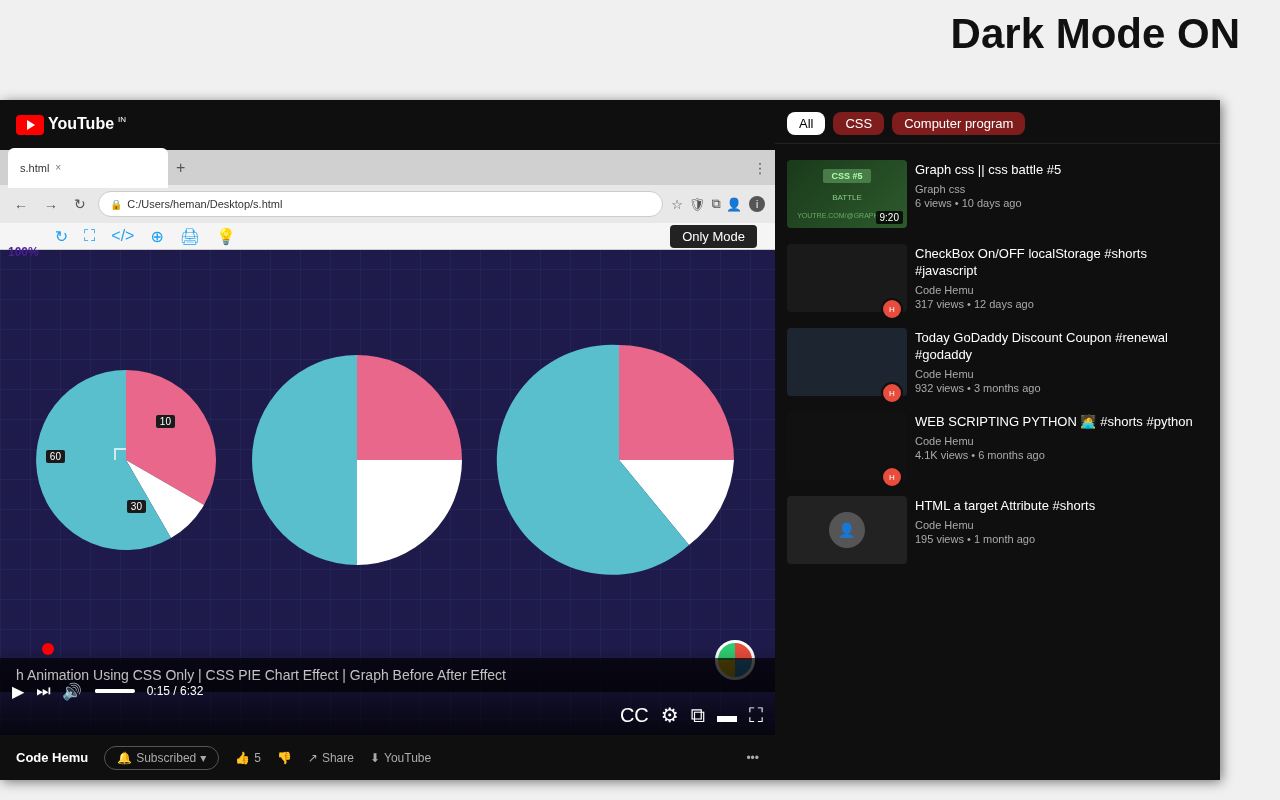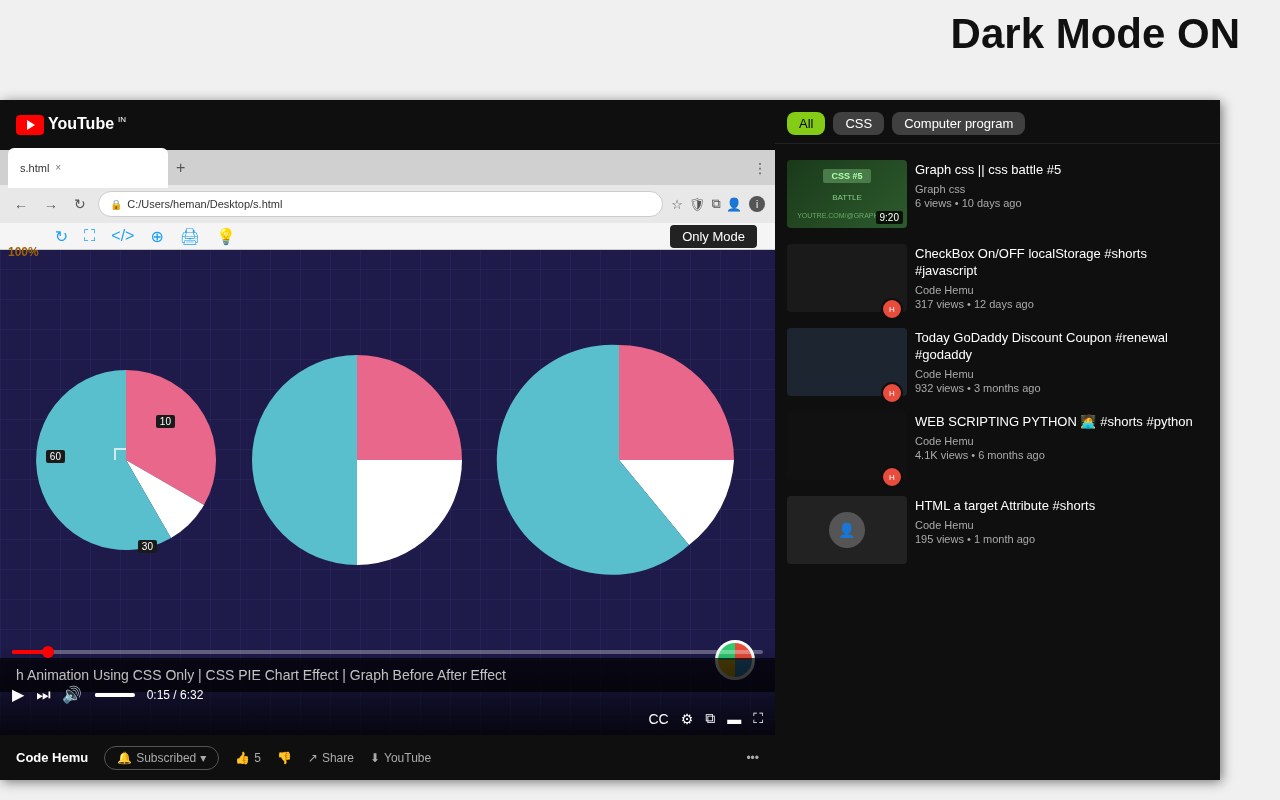--- a/index.html
+++ b/index.html
@@ -143,21 +143,21 @@
       align-items: center;
       height: 27px;
       background: #f5f5f5;
       padding: 0 8px;
       gap: 16px;
       border-bottom: 1px solid #ccc;
     }
 
     .zoom-text {
       font-size: 12px;
-      color: #a16207;
+      color: #4c1d95;
       font-weight: bold;
       margin-top: 32px;
     }
 
     .toolbar-icon {
       font-size: 16px;
       cursor: pointer;
     }
 
     .dark-mode-btn {
@@ -280,21 +280,21 @@
     .volume-fill {
       width: 60%;
       height: 100%;
       background: #fff;
       border-radius: 2px;
     }
 
     .spacer { flex: 1; }
 
     .ctrl-right-btn {
-      font-size: 14px;
+      font-size: 20px;
       cursor: pointer;
       color: #fff;
       margin-top: 48px;
     }
 
     
     .youtube-logo-bar {
       position: absolute;
       top: 0;
       left: 0;
@@ -418,26 +418,26 @@
       padding: 12px 12px 8px;
       background: #0f0f0f;
       border-bottom: 1px solid #222;
     }
 
     .filter-chip {
       padding: 4px 12px;
       border-radius: 8px;
       font-size: 13px;
       cursor: pointer;
-      background: #404040;
+      background: #7f1d1d;
       color: #fff;
     }
 
     .filter-chip.active {
-      background: #84cc16;
+      background: #ffffff;
       color: #000;
     }
 
     .sidebar-list {
       flex: 1;
       overflow-y: auto;
       padding: 8px 0;
       scrollbar-width: thin;
       scrollbar-color: #444 #0f0f0f;
     }
@@ -614,21 +614,21 @@
 
             <path d="M100,100 L100,10 A90,90 0 0,1 178,145 Z" fill="#e8678a"></path>
 
             <path d="M100,100 L178,145 A90,90 0 0,1 145,178 Z" fill="#ffffff"></path>
 
             <path d="M100,100 L145,178 A90,90 0 1,1 100,10 Z" fill="#5abfcd"></path>
           </svg>
           
           <div class="pie-label" style="left:20px;top:90px;">60</div>
           <div class="pie-label" style="left:130px;top:55px;">10</div>
-          <div class="pie-label" style="left:112px;top:140px;margin-top:40px;">30</div>
+          <div class="pie-label" style="left:101px;top:140px;">30</div>
           
           <div class="cursor-dot" style="left:88px;top:88px;"></div>
         </div>
 
         <div class="pie-chart" style="position:relative; width:240px; height:240px;">
           <svg width="240" height="240" viewBox="0 0 240 240">
 
             <path d="M120,120 L120,15 A105,105 0 0,1 225,120 Z" fill="#e8678a"></path>
 
             <path d="M120,120 L225,120 A105,105 0 0,1 120,225 Z" fill="#ffffff"></path>

